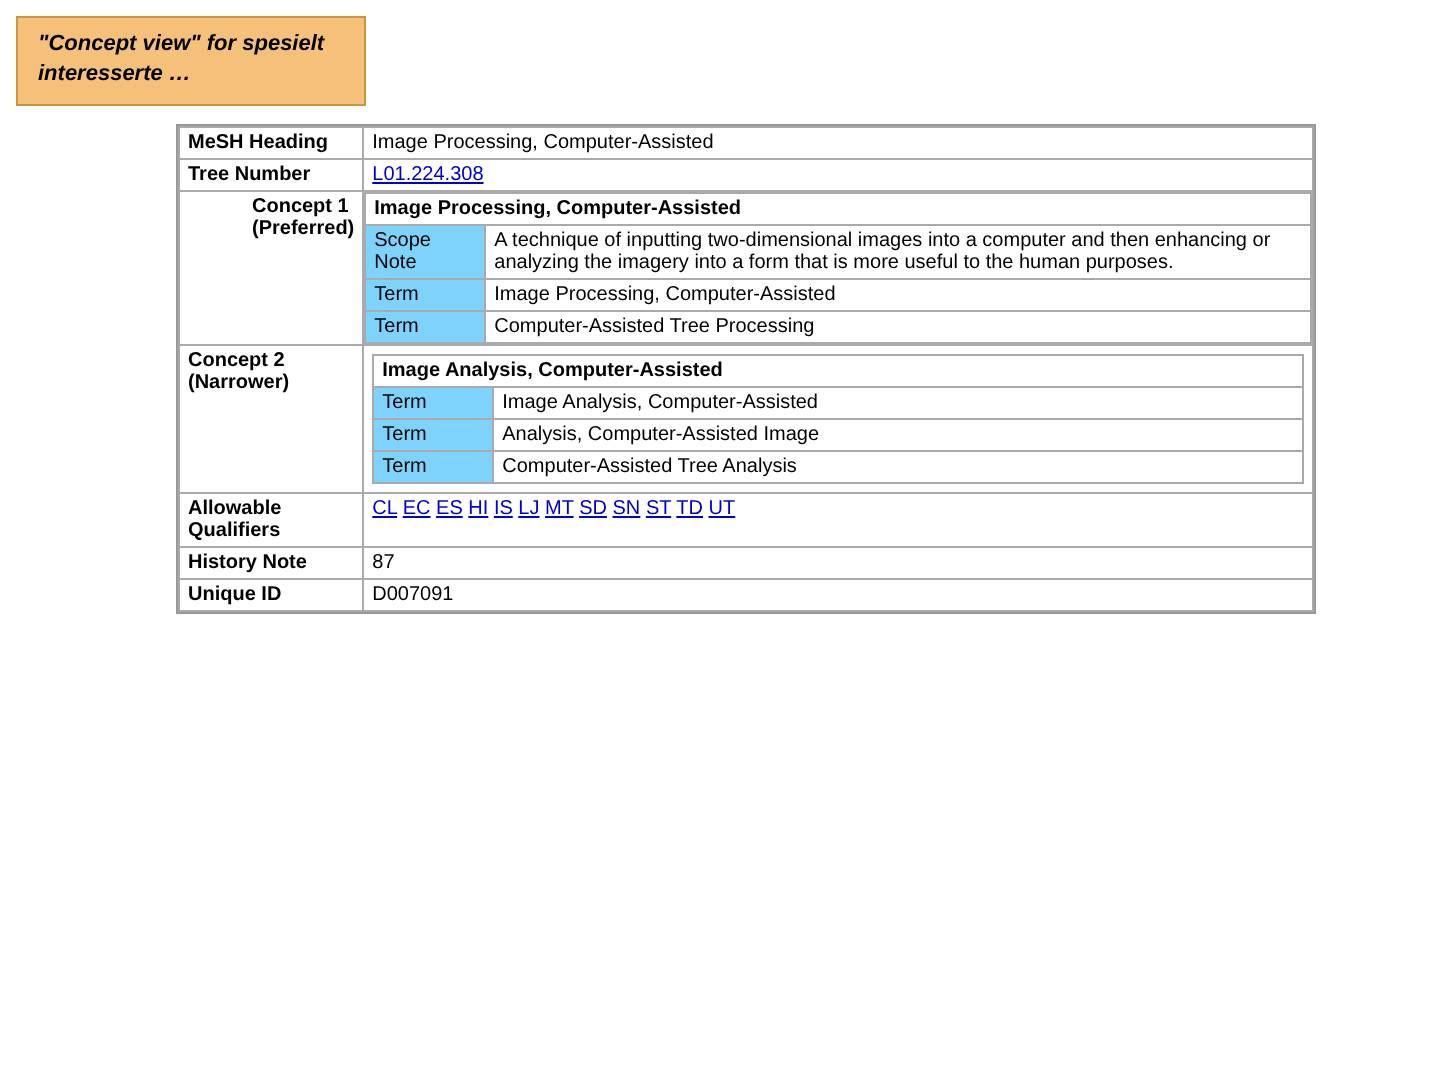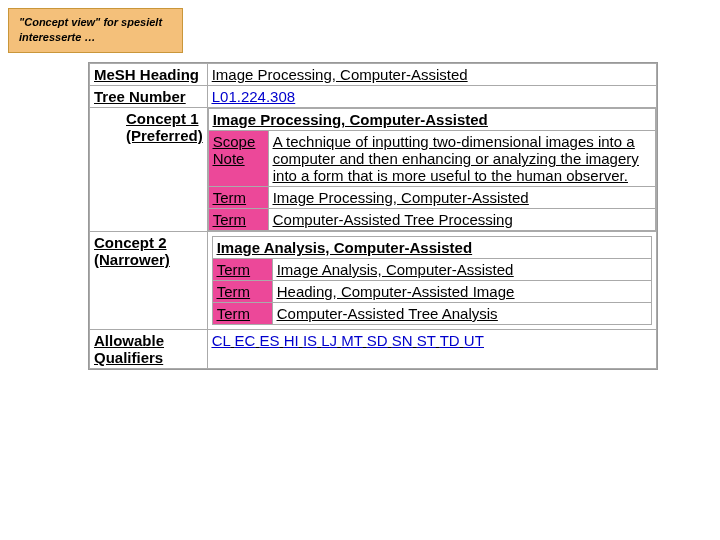--- a/index.html
+++ b/index.html
@@ -31,40 +31,39 @@
       position: absolute;
       top: 62px;
       left: 88px;
       width: 570px;
       border: 1px solid #999;
     }
 
     table {
       width: 100%;
       border-collapse: collapse;
-      font-size: 15px;
-      text-decoration: underline;
+      font-size: 10px;
     }
 
     td {
       border: 1px solid #aaa;
       padding: 2px 4px;
       vertical-align: top;
     }
 
     .label-cell {
       background: #fff;
       font-weight: bold;
       white-space: nowrap;
       width: 90px;
       min-width: 80px;
     }
 
     .inner-label-cell {
-      background: #ec4899;
+      background: #7dd3fc;
       font-weight: normal;
       white-space: nowrap;
       width: 70px;
     }
 
     .value-cell {
       background: #fff;
     }
 
     .link-blue {
@@ -108,21 +107,21 @@
         <tr>
       <td class="label-cell" style="white-space:pre-wrap;padding-left:36px;">Concept 1<br>(Preferred)</td>
       <td class="value-cell" style="padding:0;">
             <table class="nested-table">
               <tbody>
                 <tr>
       <td colspan="2" class="value-cell"><strong>Image Processing, Computer-Assisted</strong></td>
     </tr>
                 <tr>
         <td class="inner-label-cell" style="font-weight:normal;width:60px;">Scope<br>Note</td>
-        <td class="value-cell">A technique of inputting two-dimensional images into a computer and then enhancing or analyzing the imagery into a form that is more useful to the human observer.</td>
+        <td class="value-cell">A technique of inputting two-dimensional images into a computer and then enhancing or analyzing the imagery into a form that is more useful to the human purposes.</td>
       </tr>
                 <tr>
         <td class="inner-label-cell" style="font-weight:normal;width:60px;">Term</td>
         <td class="value-cell">Image Processing, Computer-Assisted</td>
       </tr>
                 <tr>
         <td class="inner-label-cell" style="font-weight:normal;width:60px;">Term</td>
         <td class="value-cell">Computer-Assisted Tree Processing</td>
       </tr>
               </tbody>
@@ -136,29 +135,37 @@
               <tbody>
                 <tr>
       <td colspan="2" class="value-cell"><strong>Image Analysis, Computer-Assisted</strong></td>
     </tr>
                 <tr>
         <td class="inner-label-cell" style="font-weight:normal;width:60px;">Term</td>
         <td class="value-cell">Image Analysis, Computer-Assisted</td>
       </tr>
                 <tr>
         <td class="inner-label-cell" style="font-weight:normal;width:60px;">Term</td>
-        <td class="value-cell">Heading, Computer-Assisted Image</td>
+        <td class="value-cell">Analysis, Computer-Assisted Image</td>
       </tr>
                 <tr>
         <td class="inner-label-cell" style="font-weight:normal;width:60px;">Term</td>
         <td class="value-cell">Computer-Assisted Tree Analysis</td>
       </tr>
               </tbody>
             </table>
           </td>
     </tr>
         <tr>
       <td class="label-cell">Allowable<br>Qualifiers</td>
       <td class="value-cell"><a class="link-blue" href="#">CL</a> <a class="link-blue" href="#">EC</a> <a class="link-blue" href="#">ES</a> <a class="link-blue" href="#">HI</a> <a class="link-blue" href="#">IS</a> <a class="link-blue" href="#">LJ</a> <a class="link-blue" href="#">MT</a> <a class="link-blue" href="#">SD</a> <a class="link-blue" href="#">SN</a> <a class="link-blue" href="#">ST</a> <a class="link-blue" href="#">TD</a> <a class="link-blue" href="#">UT</a></td>
     </tr>
+        <tr>
+      <td class="label-cell">History Note</td>
+      <td class="value-cell">87</td>
+    </tr>
+        <tr>
+      <td class="label-cell">Unique ID</td>
+      <td class="value-cell">D007091</td>
+    </tr>
       </tbody>
   </table>
 </div>
 
 </body></html>

